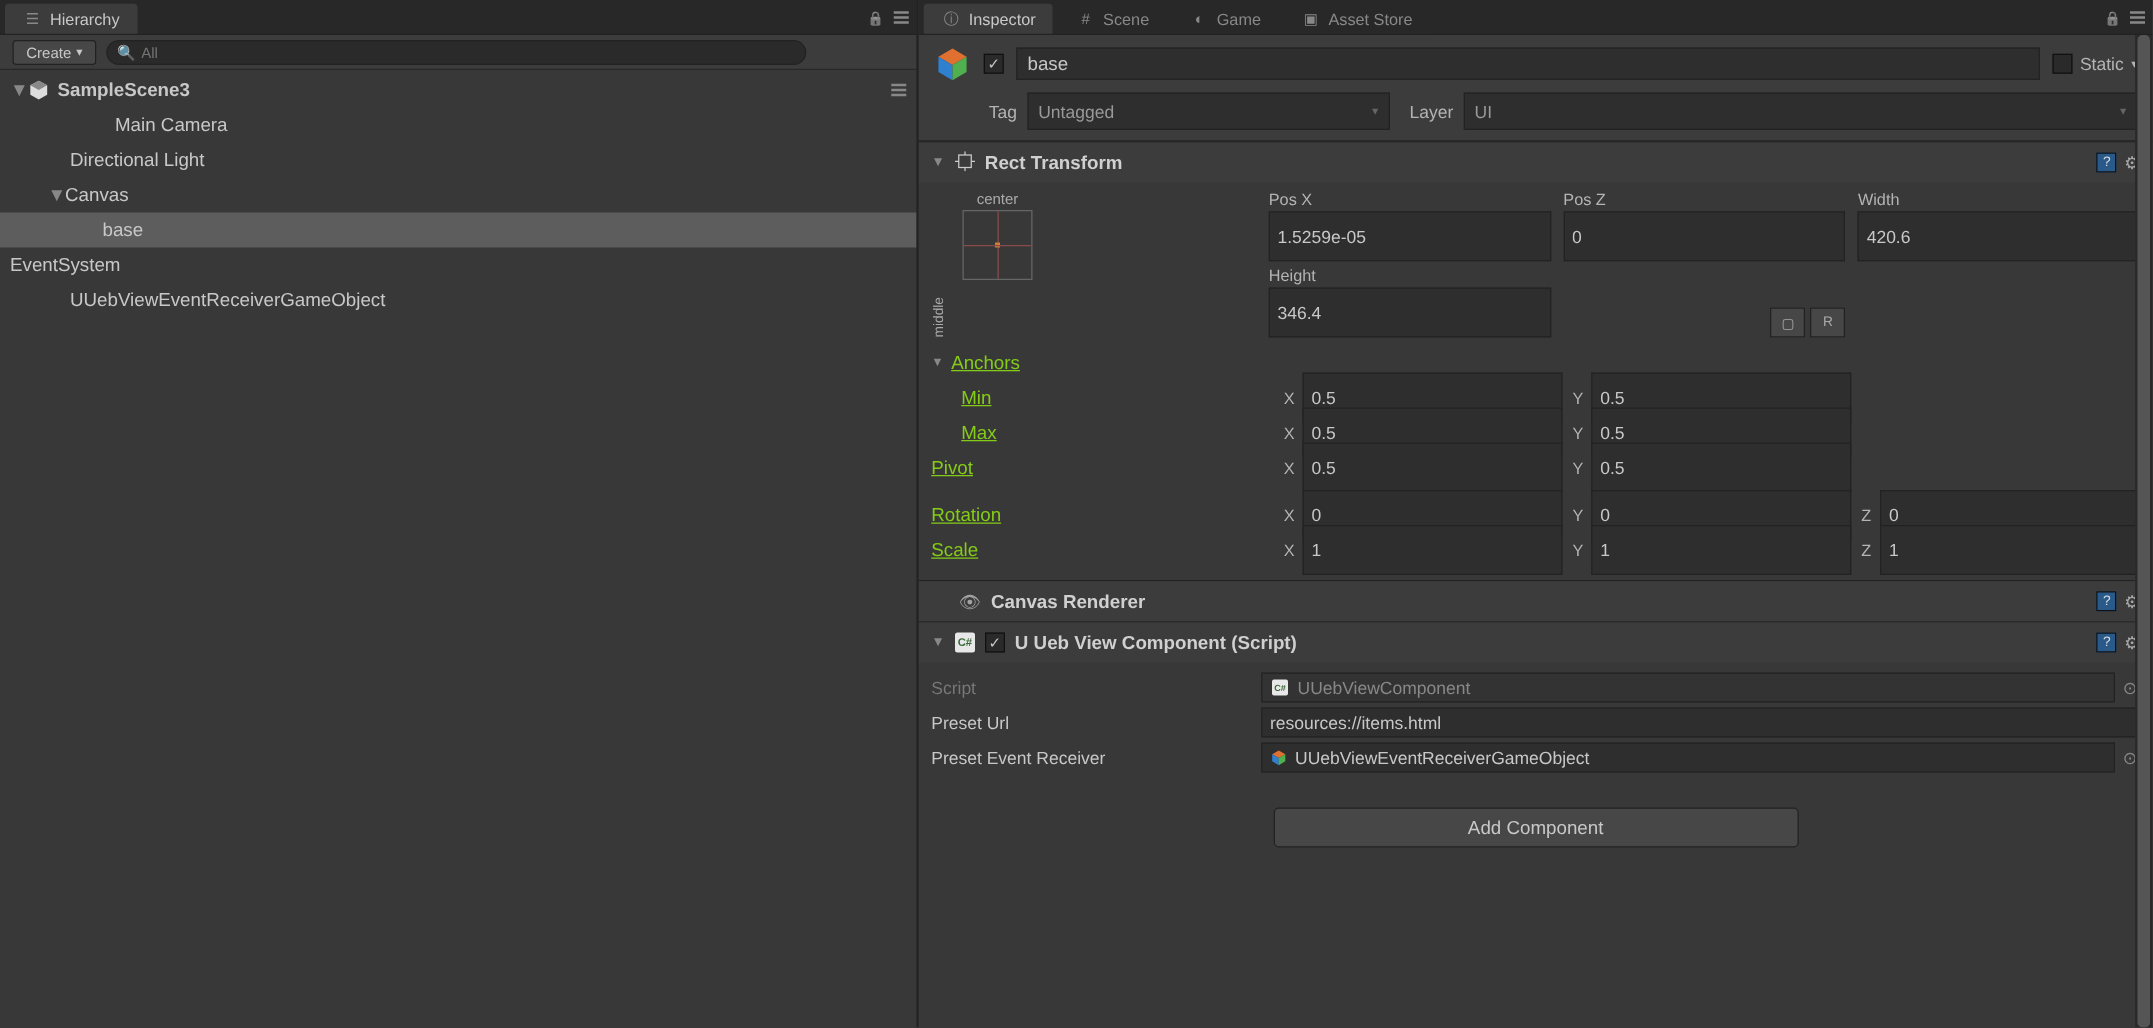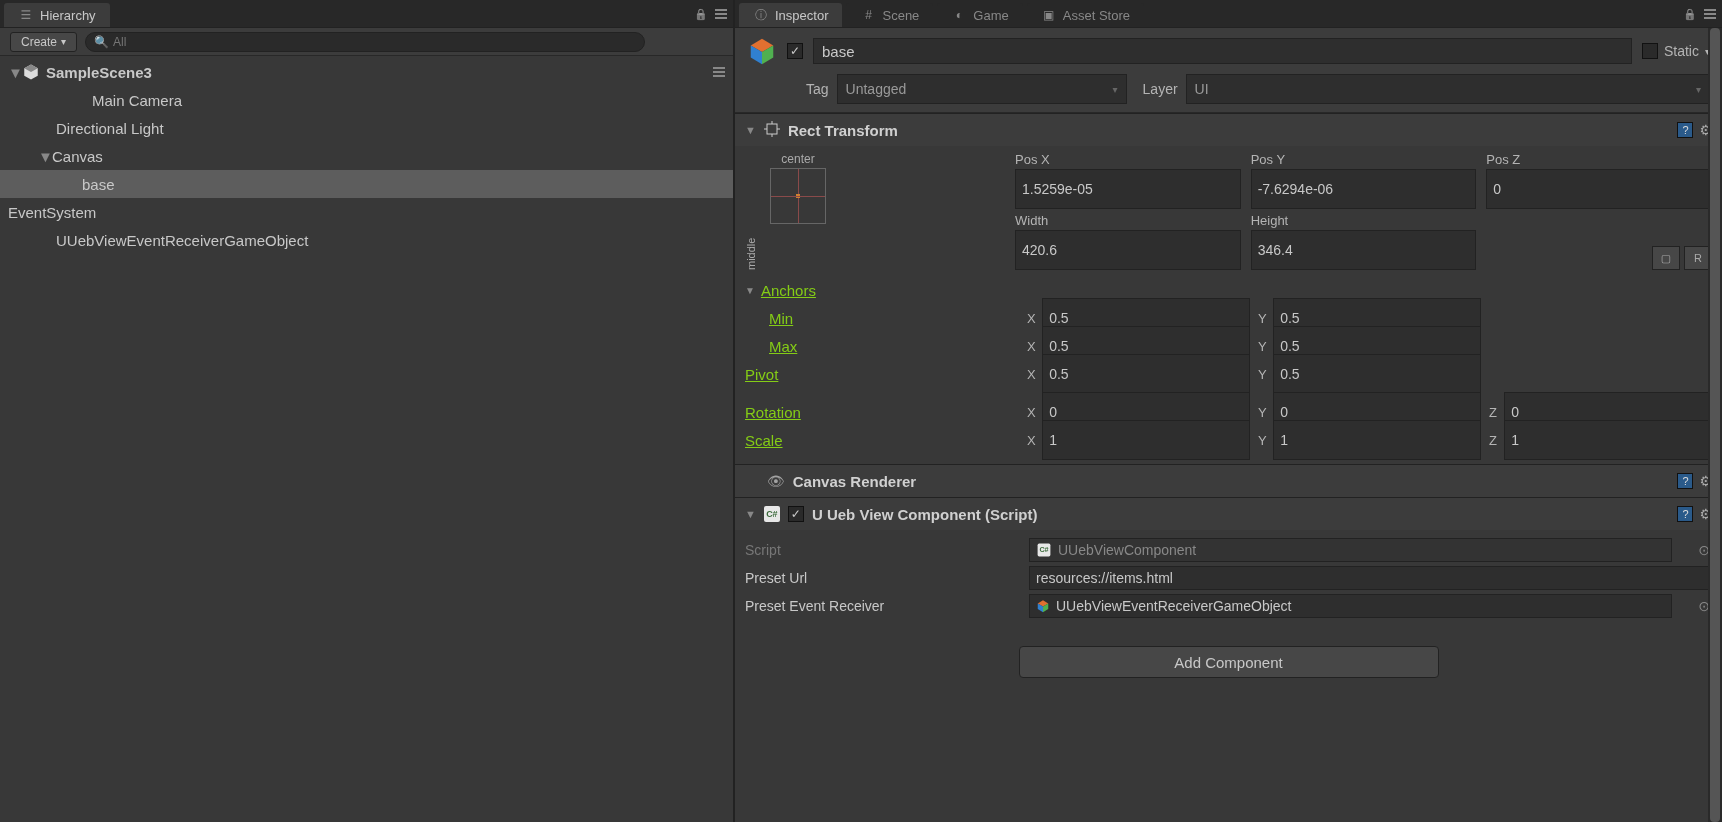--- a/index.html
+++ b/index.html
@@ -32,21 +32,21 @@
 
 
 .inspector-header { background: #3c3c3c; padding: 8px 12px; display: flex; flex-direction: column; gap: 8px; border-bottom: 1px solid #282828; }
 .header-row1 { display: flex; align-items: center; gap: 10px; }
 .cube-icon { width: 30px; height: 30px; }
 .checkbox { width: 16px; height: 16px; background: #2a2a2a; border: 1px solid #111; display: flex; align-items: center; justify-content: center; cursor: pointer; }
 .checkbox.checked::after { content: "✓"; color: #c8c8c8; font-size: 12px; }
 .name-input { flex: 1; background: #2e2e2e; border: 1px solid #222; color: #c8c8c8; padding: 4px 8px; font-size: 15px; height: 26px; outline:none; }
 .static-group { display: flex; align-items: center; gap: 6px; font-size: 14px; }
 .header-row2 { display: flex; align-items: center; gap: 8px; padding-left: 44px; }
-.header-row2 label { font-size: 14px; margin-left: 15px; }
+.header-row2 label { font-size: 14px; }
 .dropdown { background: #2e2e2e; border: 1px solid #222; color: #999; padding: 2px 8px; font-size: 14px; display: flex; align-items: center; justify-content: space-between; cursor: pointer; height: 30px; }
 .dropdown .dd-arrow { font-size: 10px; color: #666; }
 
 
 .component { border-top: 1px solid #222; }
 .comp-header { background: #3c3c3c; height: 32px; display: flex; align-items: center; padding: 0 10px; gap: 8px; position: relative; }
 .comp-header .fold { color: #888; font-size: 11px; cursor: pointer; }
 .comp-title { color: #d0d0d0; font-weight: bold; font-size: 15px; }
 .comp-icons-right { position: absolute; right: 10px; display: flex; gap: 6px; align-items: center; }
 .comp-body { background: #383838; padding: 6px 10px 10px 10px; }
@@ -68,21 +68,21 @@
 
 .row-group { margin-top: 6px; }
 .sub-row { display: flex; align-items: center; gap: 6px; height: 28px; }
 .sub-label { width: 240px; font-size: 15px; color: #84cc16; text-decoration: underline; }
 .sub-label.indent { padding-left: 24px; }
 .xyz-group { display: flex; flex: 1; gap: 8px; }
 .xyz-pair { display: flex; align-items: center; gap: 4px; flex: 1; }
 .xyz-pair label { font-size: 13px; color: #b4b4b4; width: 12px; }
 .fold-small { color: #888; font-size: 10px; }
 
-.prop-row { display: flex; align-items: center; height: 28px; gap: 24px; }
+.prop-row { display: flex; align-items: center; height: 28px; gap: 4px; }
 .prop-label { width: 260px; font-size: 14px; color: #c8c8c8; }
 .prop-label.dim { color: #777; }
 .prop-value { flex: 1; background: #2e2e2e; border: 1px solid #222; color: #c8c8c8; padding: 3px 6px; font-size: 14px; height: 24px; display: flex; align-items: center; gap: 6px; }
 .prop-value input { background: transparent; border: none; outline: none; color: #c8c8c8; font-size: 14px; width: 100%; }
 .prop-value.readonly { color: #888; background: #333; }
 .obj-picker { width: 16px; text-align: center; color: #888; cursor: pointer; }
 
 .add-comp-btn { display: block; margin: 16px auto; width: 420px; height: 32px; background: #474747; border: 1px solid #222; color: #c8c8c8; font-size: 15px; border-radius: 4px; cursor: pointer; }
 
 .scrollbar { position: absolute; right: 0; top: 28px; bottom: 0; width: 14px; background: #2a2a2a; }
@@ -253,21 +253,20 @@
             <span class="anchor-side-label">middle</span>
             <div class="anchor-preset">
               <span class="anchor-preset-label">center</span>
               <div class="anchor-box">
                     <div class="anchor-dot"></div>
                   </div>
             </div>
           </div>
           <div class="rt-grid" style="margin-left:170px;">
             <div class="rt-cell"><label>Pos X</label><input class="num-input" value="1.5259e-05" style=""></div>
-            <div class="rt-cell"><label>Pos Y</label><input class="num-input" value="-7.6294e-06" style=""></div>
             <div class="rt-cell"><label>Pos Z</label><input class="num-input" value="0" style=""></div>
             <div class="rt-cell"><label>Width</label><input class="num-input" value="420.6" style=""></div>
             <div class="rt-cell"><label>Height</label><input class="num-input" value="346.4" style=""></div>
             <div class="rt-cell" style="display:flex;align-items:flex-end;justify-content:flex-end;">
               <div class="icon-btn-group">
                 <div class="icon-btn">▢</div>
                 <div class="icon-btn">R</div>
               </div>
             </div>
           </div>

